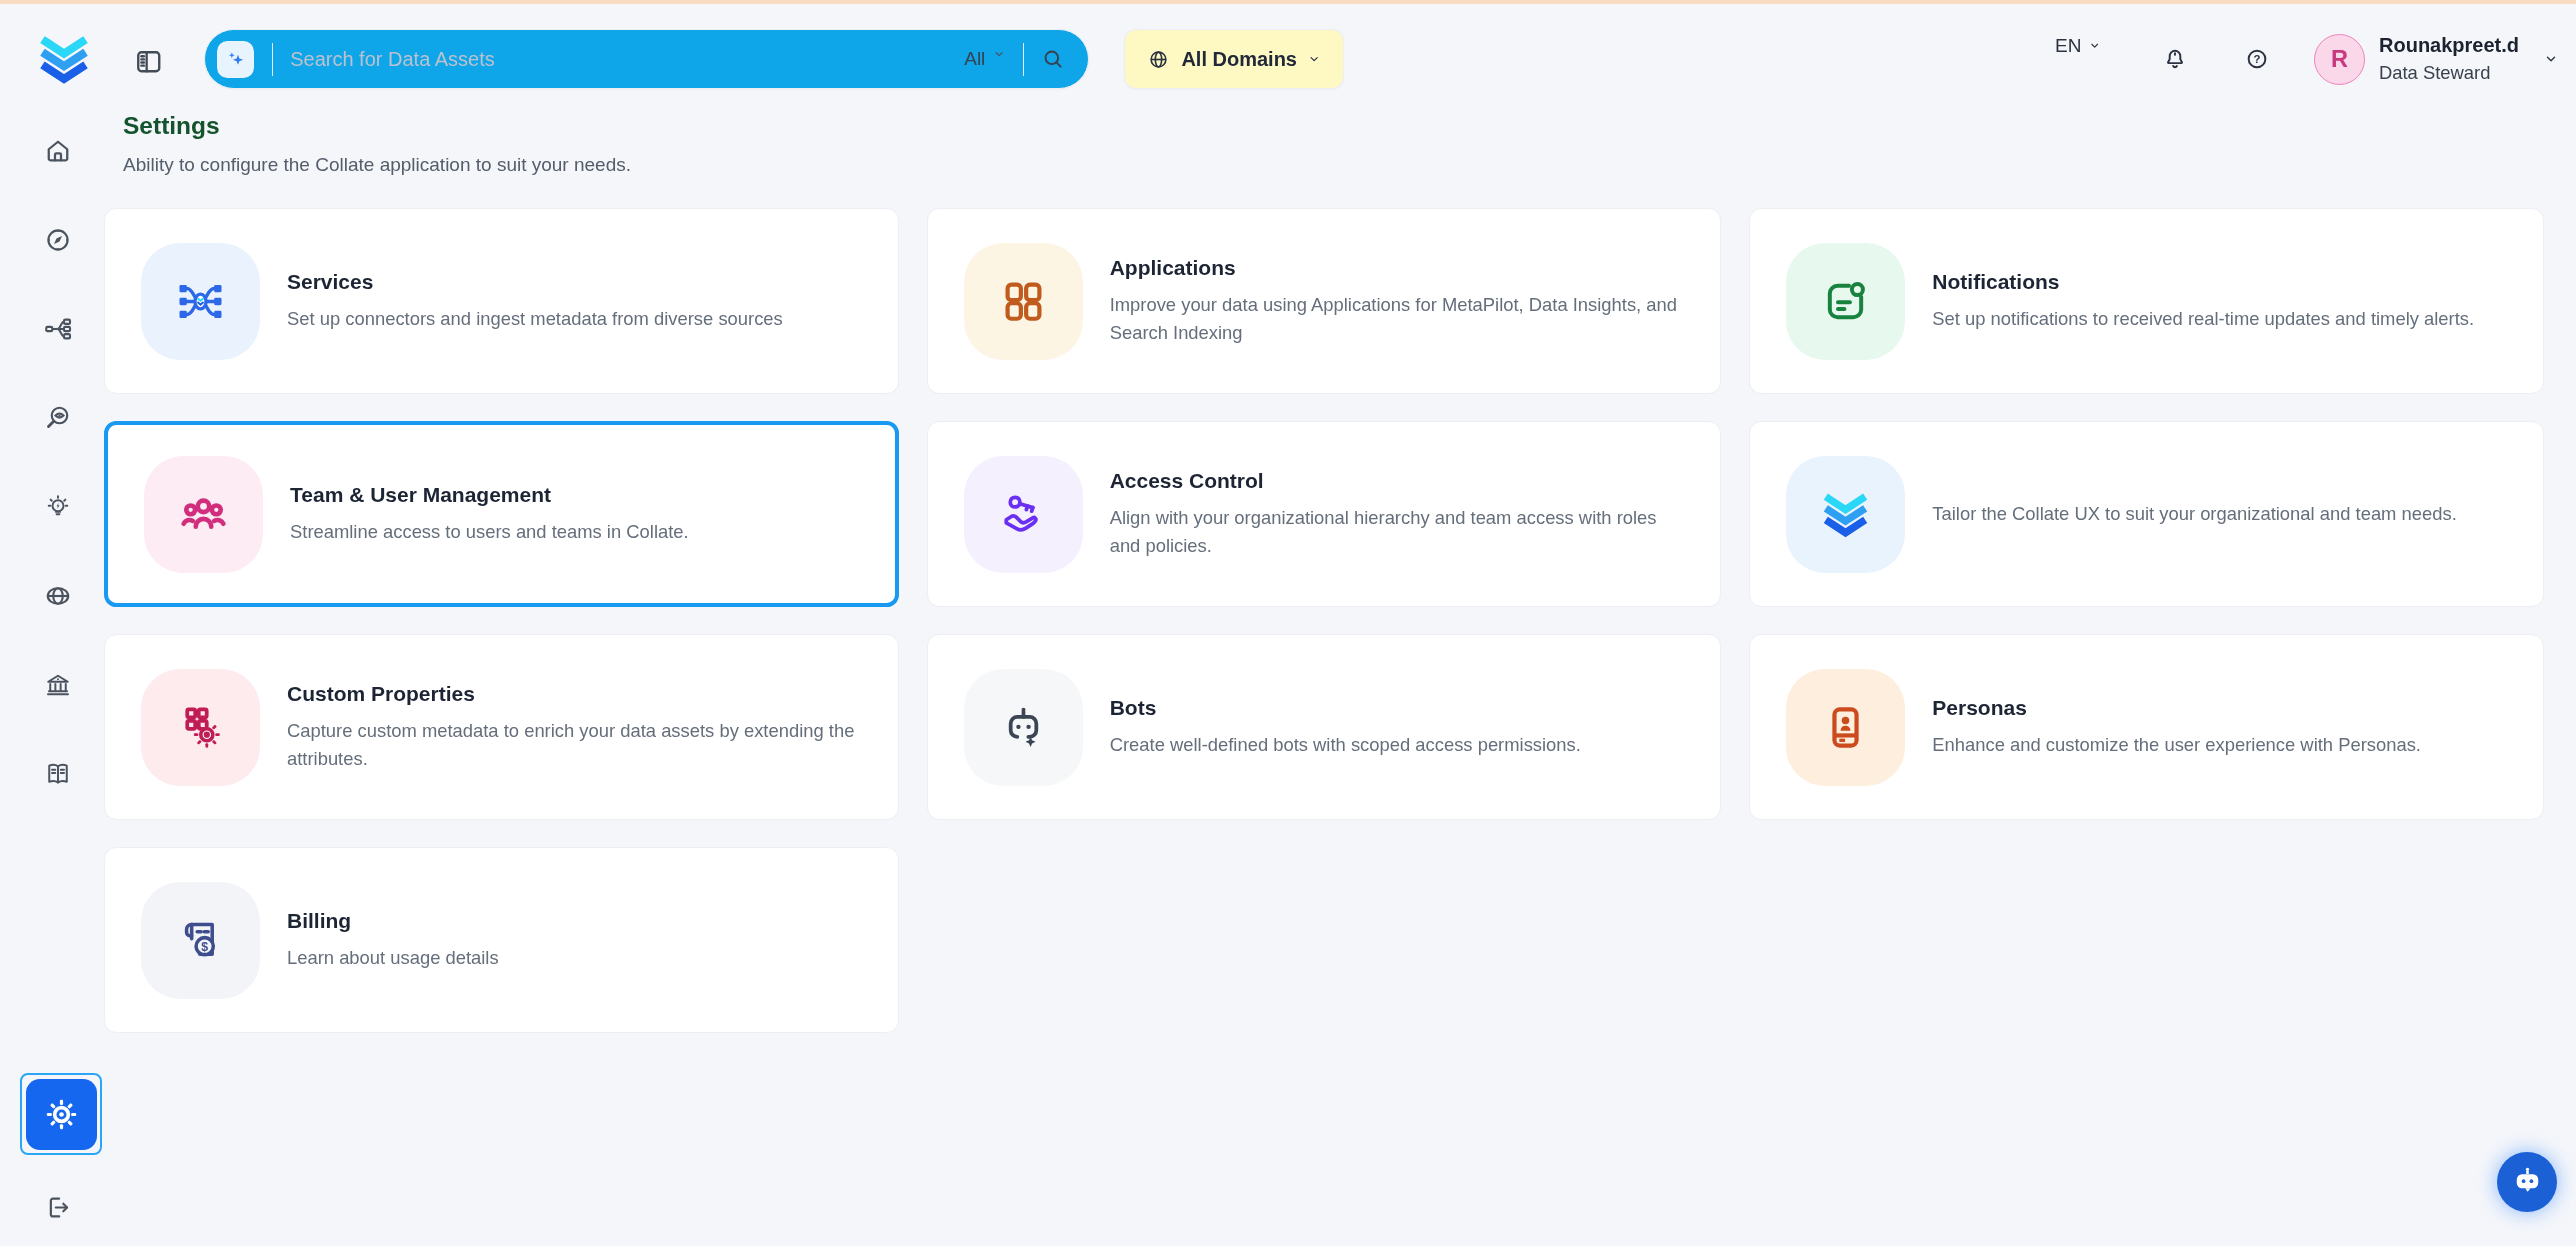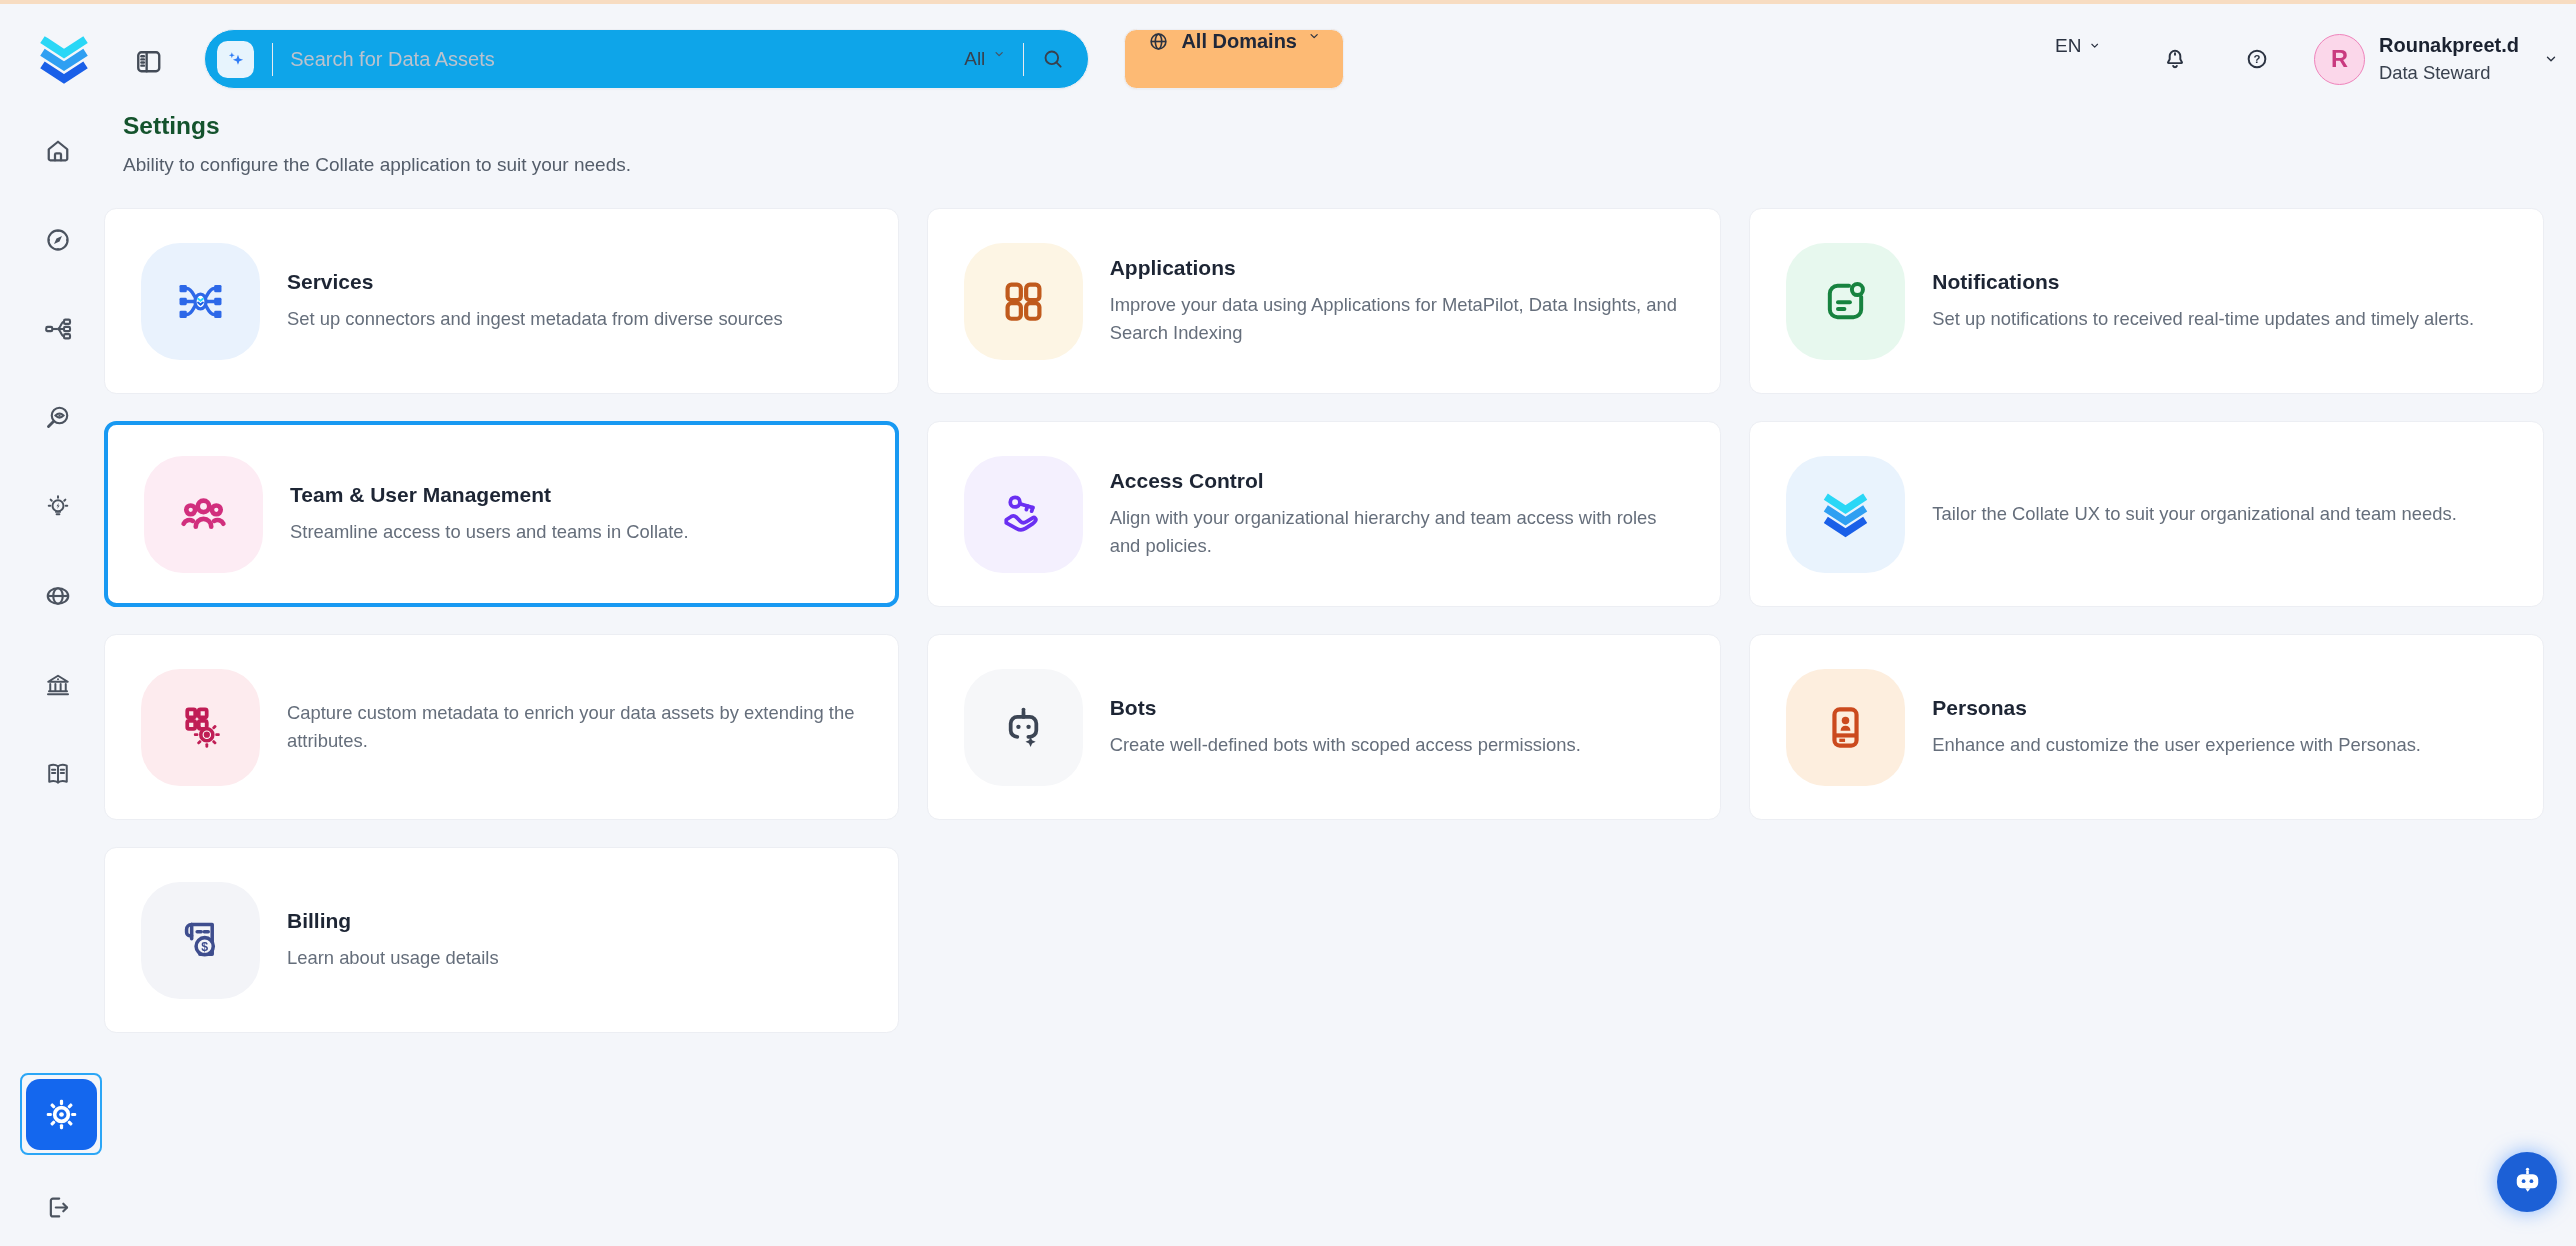--- a/index.html
+++ b/index.html
@@ -33,22 +33,22 @@
     flex:1; border:none; outline:none; background:transparent;
     font-family:"Liberation Sans", sans-serif; font-size:20px; color:#3a4250;
   }
   .search-input::placeholder { color:#bcc2cd; }
   .scope { display:flex; gap:7.9px; font-size:19px; color:#39404d; cursor:pointer; }
   .scope .icon { width:12.3px; height:12.3px; color:#4a5260; }
   .search-glass { width:23.6px; height:23.6px; color:#39404d; cursor:pointer; }
 
   .domains-pill {
     position:absolute; left:1124px; top:29px; height:60px;
-    background:#fdba74; border:0.9px solid #edeff4; border-radius:12.3px;
-    display:flex; align-items:flex-start; gap:11.4px; padding:0 22px;
+    background:#fef9c3; border:0.9px solid #edeff4; border-radius:12.3px;
+    display:flex; align-items:center; gap:11.4px; padding:0 22px;
     box-shadow:0 0.9px 1.8px rgba(20,30,60,.03); cursor:pointer;
   }
   .domains-pill .globe { width:23px; height:23px; color:#2b3240; }
   .domains-pill .lbl { font-size:20px; font-weight:600; color:#20283a; }
   .domains-pill .chev { width:12.3px; height:12.3px; color:#2b3240; }
 
   .lang { position:absolute; left:2055px; top:16px; height:60px; display:flex; align-items:center; gap:7.9px; cursor:pointer; }
   .lang .lbl { font-size:19px; color:#2b3342; }
   .lang .icon { width:11.4px; height:11.4px; color:#2b3342; }
   .bell-btn { position:absolute; left:2162px; top:46px; width:26px; height:26px; color:#2b3342; cursor:pointer; }
@@ -444,20 +444,21 @@
                 <rect x="10.9" y="1.9" width="2.2" height="3.5" rx=".8" transform="rotate(270 12 12)"></rect>
                 <rect x="10.9" y="1.9" width="2.2" height="3.5" rx=".8" transform="rotate(315 12 12)"></rect>
               </g>
               <circle cx="12" cy="12" r="4.7" stroke="currentColor" stroke-width="2.8" fill="#ffffff"></circle>
               <circle cx="12" cy="12" r="1.6" fill="currentColor"></circle>
             </g>
           </svg>
         </span>
       </span>
       <div class="card-text">
+        <div class="card-title">Custom Properties</div>
         <div class="card-desc">Capture custom metadata to enrich your data assets by extending the attributes.</div>
       </div>
     </div>
     <div class="card">
       <span class="tile" style="background: rgb(246, 247, 249); color: rgb(60, 69, 84);">
         <span class="icon">
           <svg viewBox="0 0 24 24" fill="none" stroke="currentColor" stroke-width="1.7" stroke-linecap="round">
             <line x1="12" y1="7.2" x2="12" y2="4.9"></line>
             <circle cx="12" cy="4" r="0.9" fill="currentColor" stroke="none"></circle>
             <path d="M14.2 16.2h.6a3 3 0 0 0 3-3v-3a3 3 0 0 0-3-3H9.2a3 3 0 0 0-3 3v3a3 3 0 0 0 3 3"></path>

